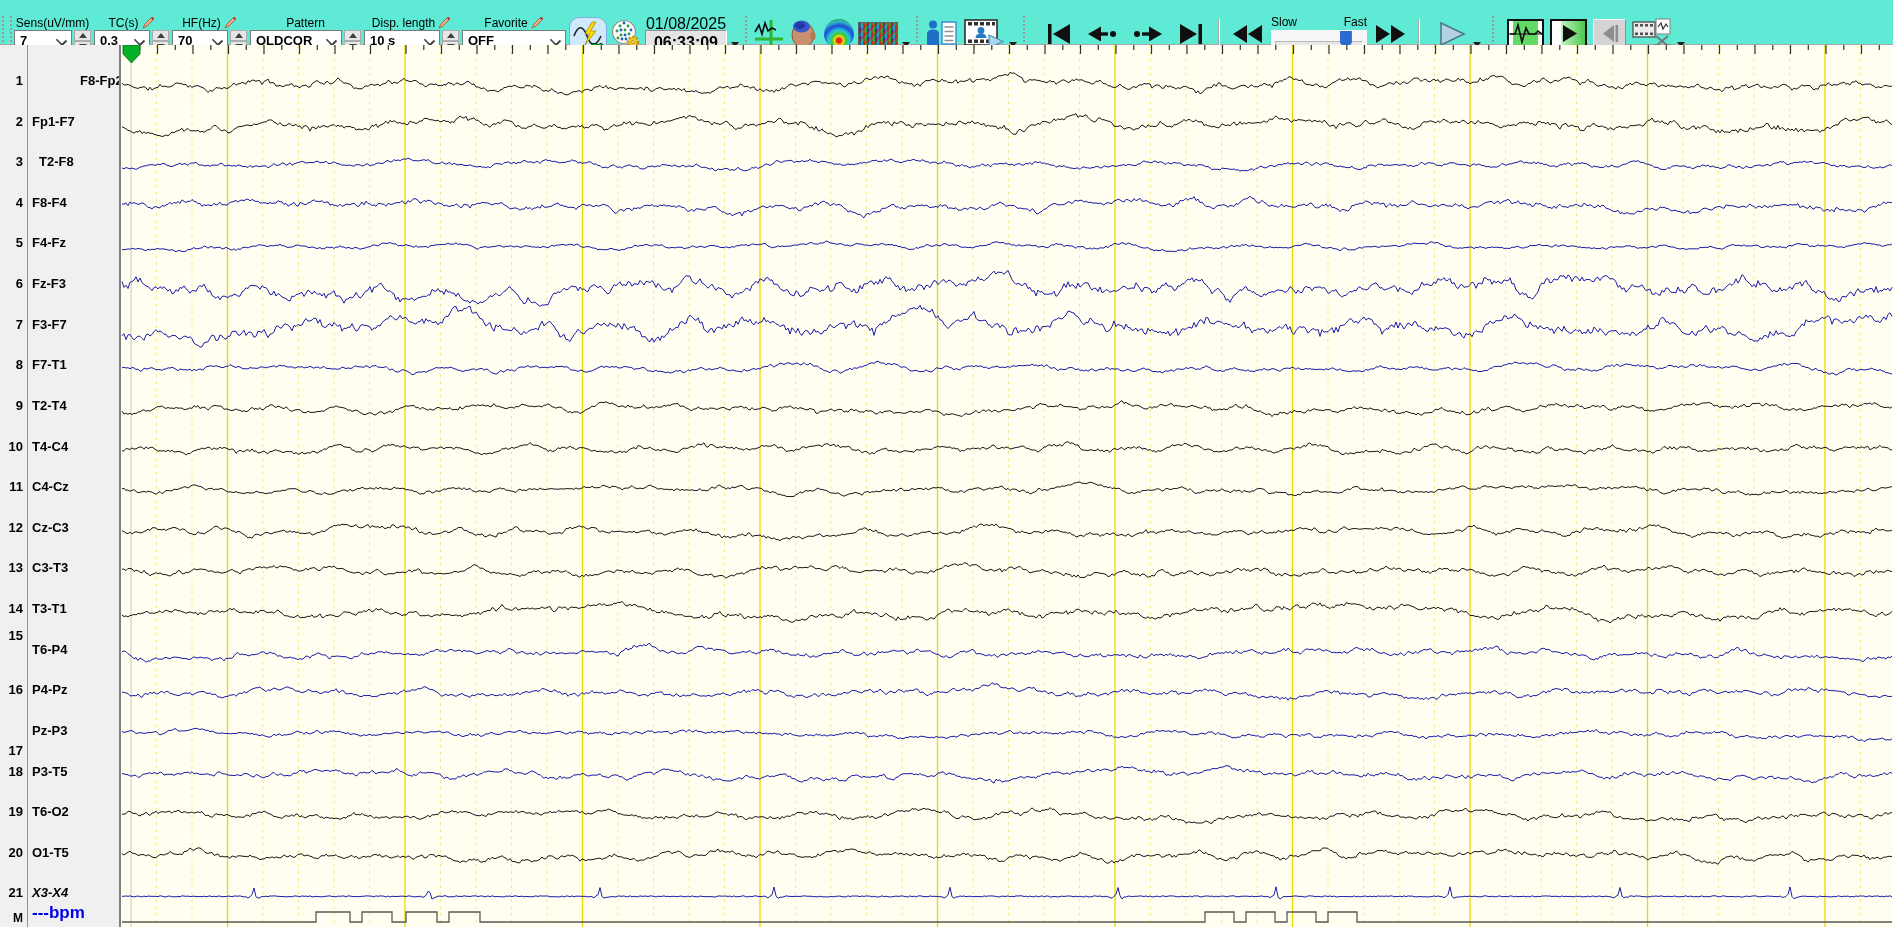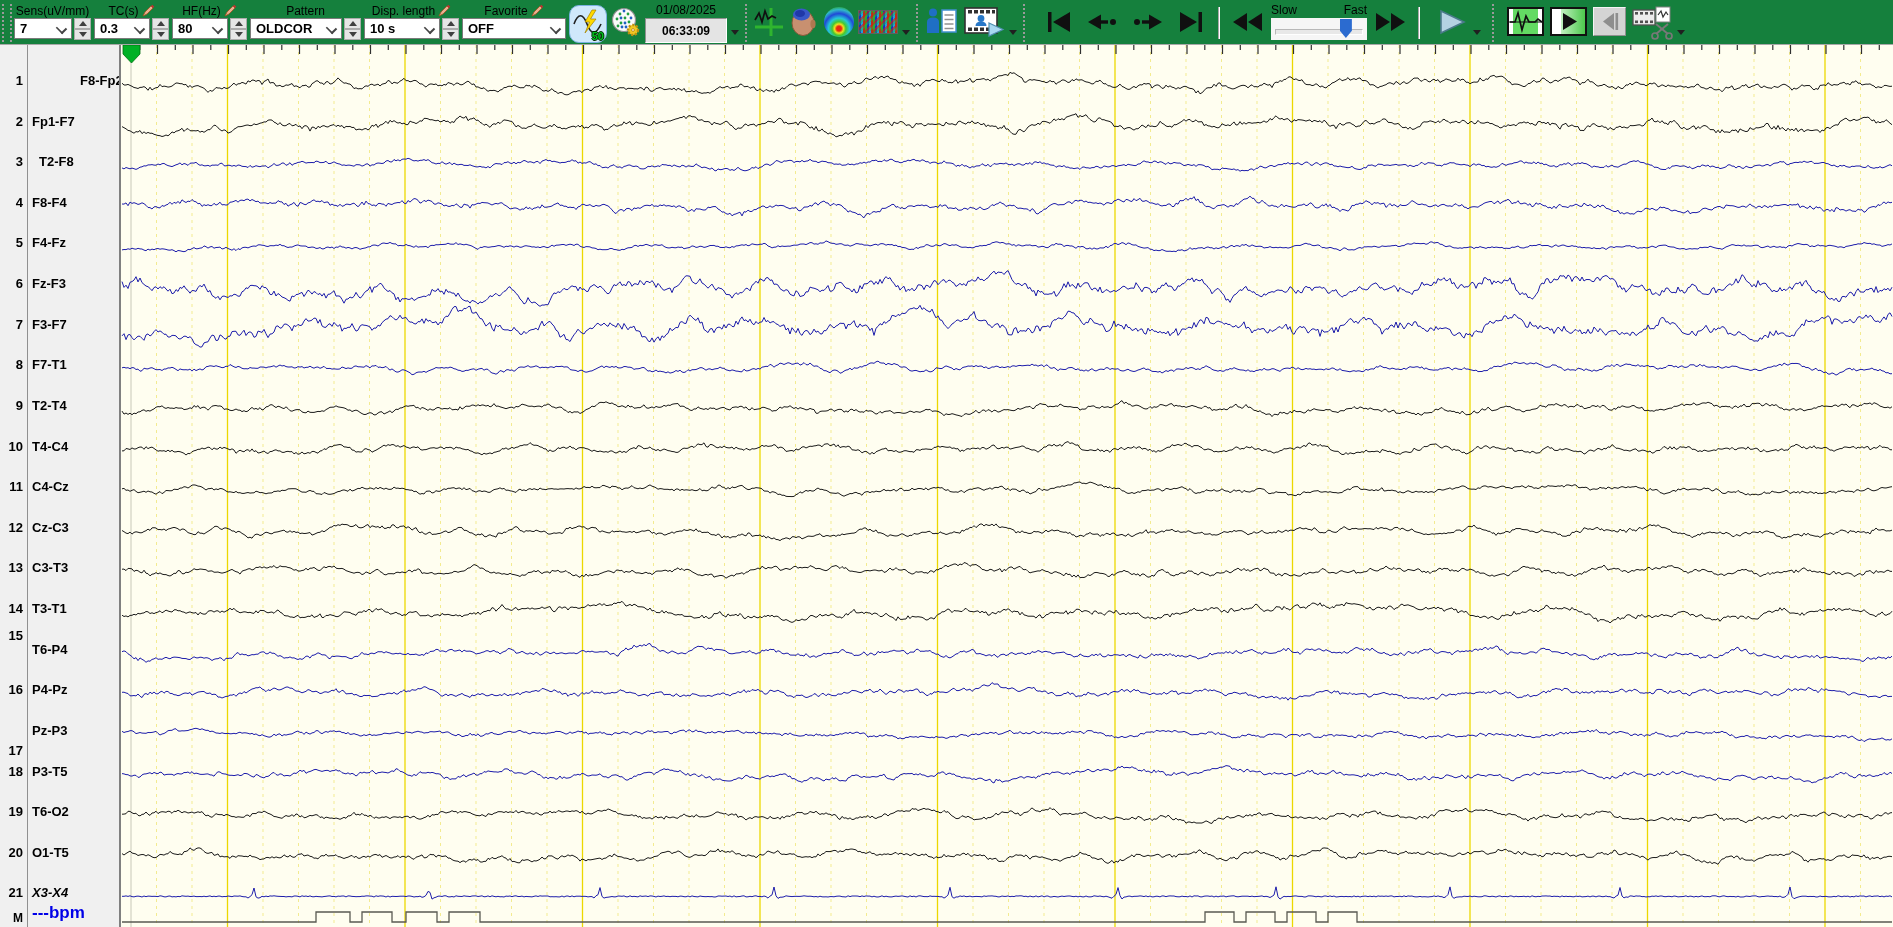--- a/index.html
+++ b/index.html
@@ -1,19 +1,19 @@
 <!DOCTYPE html>
 <html><head>
 <meta charset="utf-8">
 <style>
   html,body{margin:0;padding:0;background:#f0f0f0;font-family:"Liberation Sans",sans-serif;}
   #app{position:relative;width:1893px;height:927px;overflow:hidden;background:#f0f0f0;}
   
-  #toolbar{position:absolute;left:0;top:0;width:1893px;height:45px;background:#15803d;
-    border-bottom:1px solid #a8a8a8;display:flex;align-items:flex-start;padding-top:3px;box-sizing:border-box;}
+  #toolbar{position:absolute;left:0;top:0;width:1893px;height:45px;background:#5eead4;
+    border-bottom:1px solid #a8a8a8;display:flex;align-items:flex-start;padding-top:15px;box-sizing:border-box;}
   .grip{width:6px;height:38px;margin:1px 2px 0 2px;border-left:2px dotted #9a9a9a;border-right:2px dotted #9a9a9a;}
   .sepd{width:0;height:38px;margin:1px 5px 0 5px;border-left:2px dotted #9a9a9a;}
   .seps{width:0;height:32px;margin:4px 7px 0 7px;border-left:1px solid #a8a8a8;border-right:1px solid #fff;}
   .tb-group{display:flex;flex-direction:column;margin-right:3px;}
   .lblrow{display:flex;align-items:center;justify-content:center;height:15px;font-size:12px;color:#000;gap:3px;}
   .ctlrow{display:flex;align-items:flex-start;}
   .combo{height:21px;background:#fff;border:1px solid #7a7a7a;display:flex;align-items:center;
     font-weight:bold;font-size:13px;padding-left:5px;box-sizing:border-box;position:relative;}
   .combo .chev{position:absolute;right:5px;top:5px;width:7px;height:7px;border-right:2px solid #444;
     border-bottom:2px solid #444;transform:rotate(45deg) scale(1,.8);}
@@ -21,23 +21,23 @@
   .spinbtn{width:17px;height:11px;background:#e6e6e6;border:1px solid #acacac;display:flex;
     align-items:center;justify-content:center;box-sizing:border-box;}
   .tri-u{width:0;height:0;border-left:4px solid transparent;border-right:4px solid transparent;border-bottom:5px solid #404040;}
   .tri-d{width:0;height:0;border-left:4px solid transparent;border-right:4px solid transparent;border-top:5px solid #404040;}
   .icon-btn{height:34px;display:flex;align-items:center;justify-content:center;margin:2px 2px 0 2px;}
   .notch{width:36px;height:36px;margin-top:2px;background:#cfe8fb;border:1px solid #7ab0e0;border-radius:10px;
     display:flex;align-items:center;justify-content:center;position:relative;}
   .badge50{position:absolute;right:2px;bottom:0px;font-size:11px;font-weight:bold;color:#00c020;
     text-shadow:-1px 0 #003000,0 1px #003000,1px 0 #003000,0 -1px #003000;}
   .dtgroup{display:flex;flex-direction:column;align-items:center;margin:0 2px;}
-  .dtdate{font-size:12px;height:15px;}
+  .dtdate{font-size:16px;height:15px;}
   .dttime{width:80px;height:23px;background:#e4e4e4;border:1px solid #909090;border-right-color:#fff;border-bottom-color:#fff;
-    font-weight:bold;font-size:12px;display:flex;align-items:center;justify-content:center;}
+    font-weight:bold;font-size:16px;display:flex;align-items:center;justify-content:center;}
   .dd{width:11px;height:34px;display:flex;align-items:flex-end;justify-content:center;margin-top:2px;}
   .dd i{width:0;height:0;border-left:4px solid transparent;border-right:4px solid transparent;border-top:5px solid #202020;margin-bottom:4px;}
   .slider{display:flex;flex-direction:column;width:96px;margin:0 2px;}
   .slider .labels{display:flex;justify-content:space-between;font-size:12px;height:15px;}
   .track{position:relative;height:22px;background:#f6f6f6;}
   .groove{position:absolute;left:4px;right:4px;top:11px;height:4px;background:#e8e8e8;
     border:1px solid #b8b8b8;border-bottom-color:#fff;border-right-color:#fff;}
   .thumb{position:absolute;top:1px;width:12px;height:19px;background:#2b6bd0;
     clip-path:polygon(0 0,100% 0,100% 62%,50% 100%,0 62%);}
   .gbtn{width:37px;height:29px;border:2px solid #101010;box-sizing:border-box;margin:4px 3px 0 3px;
@@ -109,21 +109,21 @@
     <div class="tb-group">
       <div class="lblrow">
           <span>HF(Hz)</span>
         <svg width="13" height="13" viewBox="0 0 13 13">
             <path d="M1 12 L3 8 L9 2 L11 4 L5 10 Z" fill="#e8b090" stroke="#a05020" stroke-width="0.8"></path>
             <path d="M9 2 L11 4 L12.3 2.7 L10.3 0.7 Z" fill="#c03030"></path>
           </svg>
         </div>
       <div class="ctlrow">
         <div class="combo" style="width:56px">
-          <span>80</span>
+          <span>70</span>
             <span class="chev"></span>
         </div>
         <div class="spin">
           <div class="spinbtn">
               <span class="tri-u"></span>
             </div>
           <div class="spinbtn">
               <span class="tri-d"></span>
             </div>
         </div>

